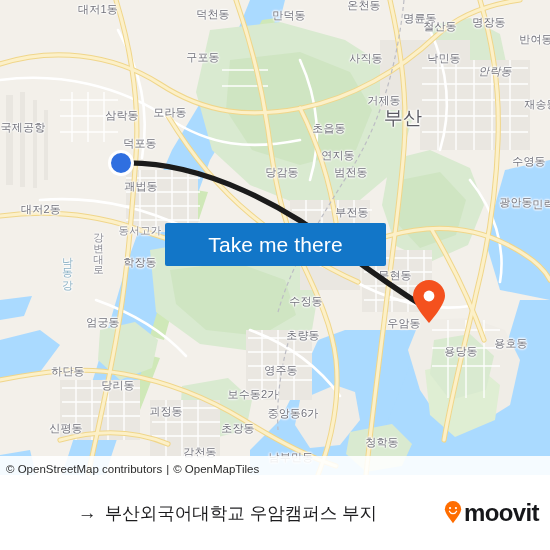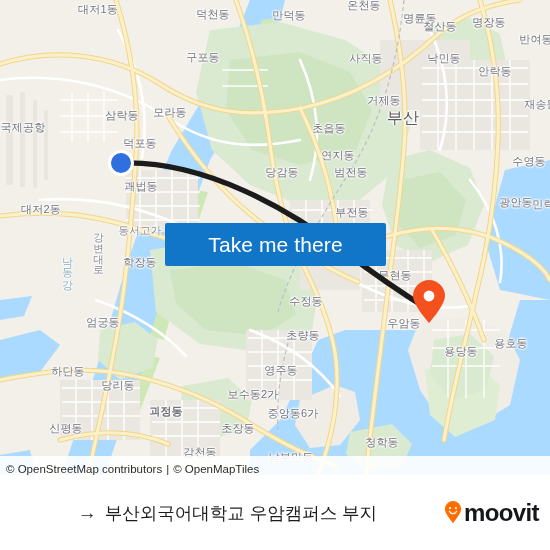--- a/index.html
+++ b/index.html
@@ -45,21 +45,21 @@
     font-size: 11px;
     font-family: "Liberation Sans", sans-serif;
     white-space: nowrap;
     transform: translate(-50%, -50%);
     text-shadow:
       0 0 2px #fff, 0 0 2px #fff, 1px 0 2px #fff, -1px 0 2px #fff,
       0 1px 2px #fff, 0 -1px 2px #fff;
     pointer-events: none;
     letter-spacing: 0.2px;
   }
-  .lbl.big { font-size: 16px; color: #5a5a62; }
+  .lbl.big { font-size: 19px; color: #5a5a62; }
   .lbl.water {
     color: #8ab0c4;
   }
   .lbl.road {
     color: #8a8a92;
     font-size: 10.5px;
   }
   .lbl.vert {
     writing-mode: vertical-rl;
   }
@@ -322,21 +322,21 @@
         <div class="lbl " style="left: 213px; top: 14px;">덕천동</div>
         <div class="lbl " style="left: 289px; top: 15px;">만덕동</div>
         <div class="lbl " style="left: 364px; top: 5px;">온천동</div>
         <div class="lbl " style="left: 420px; top: 18px;">명륜동</div>
         <div class="lbl " style="left: 489px; top: 22px;">명장동</div>
         <div class="lbl " style="left: 203px; top: 57px;">구포동</div>
         <div class="lbl " style="left: 366px; top: 58px;">사직동</div>
         <div class="lbl " style="left: 440px; top: 26px;">철산동</div>
         <div class="lbl " style="left: 536px; top: 39px;">반여동</div>
         <div class="lbl " style="left: 444px; top: 58px;">낙민동</div>
-        <div class="lbl " style="left: 495px; top: 71px;">안락동</div>
+        <div class="lbl " style="left: 495px; top: 71px; font-style: italic;">안락동</div>
         <div class="lbl " style="left: 541px; top: 104px;">재송동</div>
         <div class="lbl " style="left: 23px; top: 127px;">국제공항</div>
         <div class="lbl " style="left: 122px; top: 115px;">삼락동</div>
         <div class="lbl " style="left: 170px; top: 112px;">모라동</div>
         <div class="lbl " style="left: 329px; top: 128px;">초읍동</div>
         <div class="lbl big" style="left: 403px; top: 118px;">부산</div>
         <div class="lbl " style="left: 384px; top: 100px;">거제동</div>
         <div class="lbl " style="left: 338px; top: 155px;">연지동</div>
         <div class="lbl " style="left: 529px; top: 161px;">수영동</div>
         <div class="lbl " style="left: 140px; top: 143px;">덕포동</div>
@@ -354,21 +354,21 @@
         <div class="lbl " style="left: 395px; top: 275px;">문현동</div>
         <div class="lbl " style="left: 306px; top: 301px;">수정동</div>
         <div class="lbl " style="left: 404px; top: 323px;">우암동</div>
         <div class="lbl " style="left: 103px; top: 322px;">엄궁동</div>
         <div class="lbl " style="left: 461px; top: 351px;">용당동</div>
         <div class="lbl " style="left: 511px; top: 343px;">용호동</div>
         <div class="lbl " style="left: 68px; top: 371px;">하단동</div>
         <div class="lbl " style="left: 118px; top: 385px;">당리동</div>
         <div class="lbl " style="left: 303px; top: 335px;">초량동</div>
         <div class="lbl " style="left: 281px; top: 370px;">영주동</div>
-        <div class="lbl " style="left: 166px; top: 411px; font-weight: bold;">괴정동</div>
+        <div class="lbl " style="left: 166px; top: 411px;">괴정동</div>
         <div class="lbl " style="left: 253px; top: 394px;">보수동2가</div>
         <div class="lbl " style="left: 293px; top: 413px;">중앙동6가</div>
         <div class="lbl " style="left: 238px; top: 428px;">초장동</div>
         <div class="lbl " style="left: 66px; top: 428px;">신평동</div>
         <div class="lbl " style="left: 200px; top: 452px;">감천동</div>
         <div class="lbl " style="left: 291px; top: 457px;">남부민동</div>
         <div class="lbl " style="left: 382px; top: 442px;">청학동</div>
       </div>
 
     <svg id="route" viewBox="0 0 550 475">

